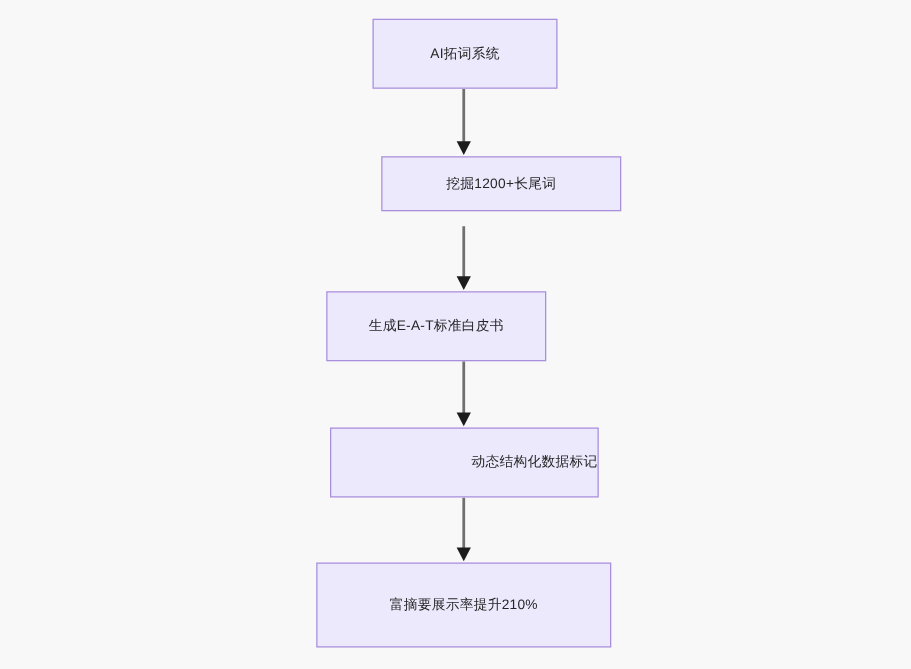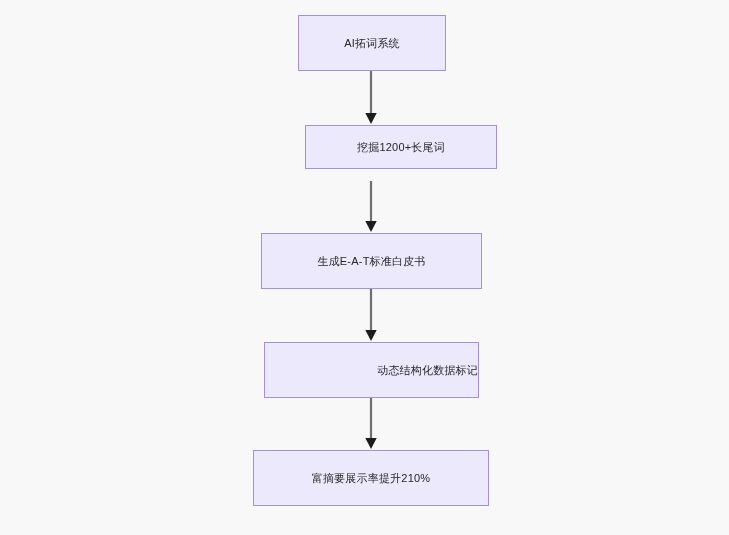--- a/index.html
+++ b/index.html
@@ -82,25 +82,25 @@
   </div>
 
   <div class="node" style="left:298px; top:15px; width:148px; height:56px;">
     <span class="node-label">AI拓词系统</span>
   </div>
 
   <div class="node" style="left:275px; top:125px; width:192px; height:44px;margin-left:30px;">
     <span class="node-label">挖掘1200+长尾词</span>
   </div>
 
-  <div class="node" style="left:261px; top:233px; width:221px; height:56px;">
+  <div class="node" style="left:261px; top:233px; width:176px; height:56px;">
     <span class="node-label">生成E-A-T标准白皮书</span>
   </div>
 
   <div class="node" style="left:264px; top:342px; width:215px; height:56px;justify-content:flex-end;">
     <span class="node-label">动态结构化数据标记</span>
   </div>
 
-  <div class="node" style="left:253px; top:450px; width:236px; height:56px;">
+  <div class="node" style="left:253px; top:450px; width:236px; height:68px;">
     <span class="node-label">富摘要展示率提升210%</span>
   </div>
 
 </div>
 
 </body></html>

